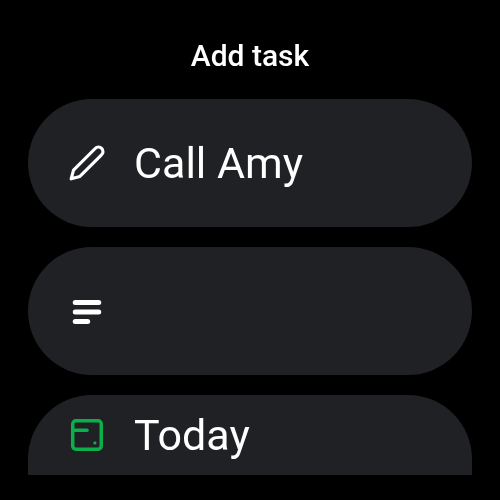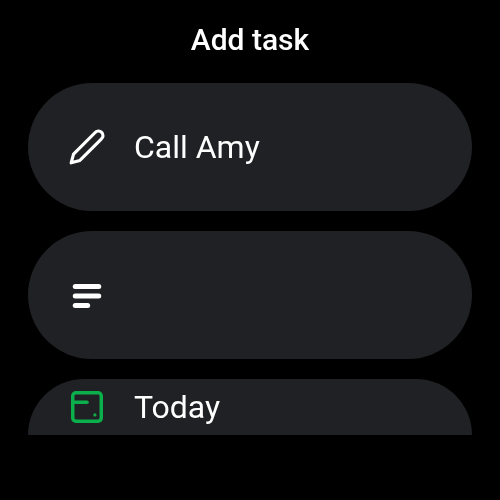--- a/index.html
+++ b/index.html
@@ -15,52 +15,53 @@
       color: #ffffff;
       overflow: hidden;
     }
     .title {
       text-align: center;
       font-size: 30px;
       font-weight: 500;
       padding-top: 22px;
       padding-bottom: 26px;
       color: #ffffff;
+      margin-top: 16px;
     }
     .list {
       display: flex;
       flex-direction: column;
       gap: 20px;
       padding: 0 28px;
     }
     .item {
       background: #202124;
       border-radius: 64px;
       height: 128px;
       display: flex;
       align-items: center;
       padding-left: 40px;
       gap: 28px;
     }
     .item.truncated {
       border-bottom-left-radius: 0;
       border-bottom-right-radius: 0;
-      height: 56px;
+      height: 80px;
       overflow: hidden;
     }
     .icon-wrap {
       width: 38px;
       height: 38px;
       display: flex;
       align-items: center;
       justify-content: center;
       flex-shrink: 0;
     }
     .item-label {
-      font-size: 32px;
+      font-size: 43px;
       font-weight: 400;
       color: #ffffff;
     }
     .date-icon-wrap {
       width: 38px;
       height: 38px;
       display: flex;
       align-items: center;
       justify-content: center;
       flex-shrink: 0;

